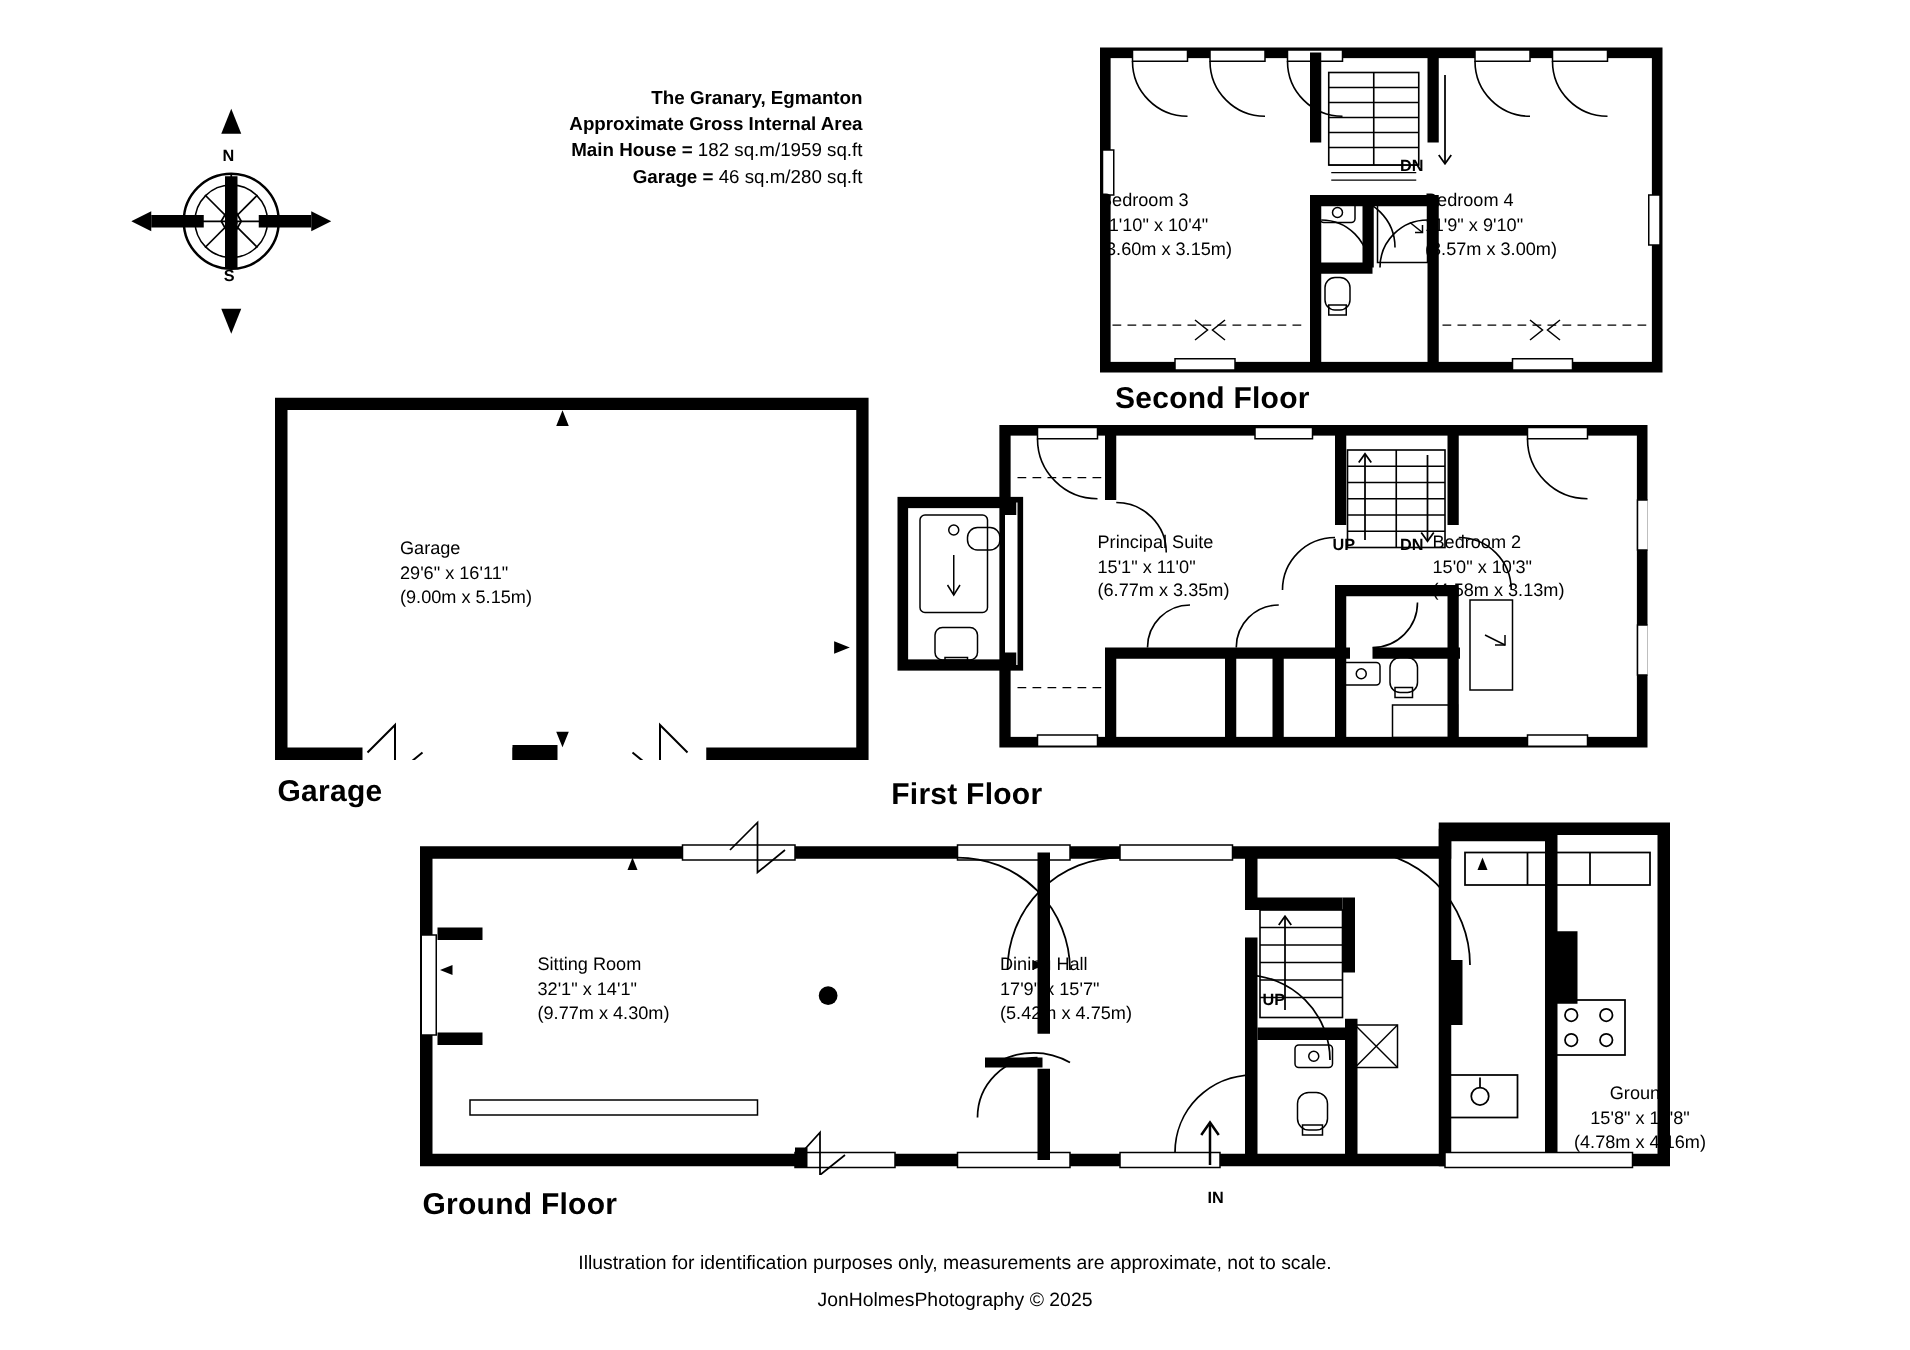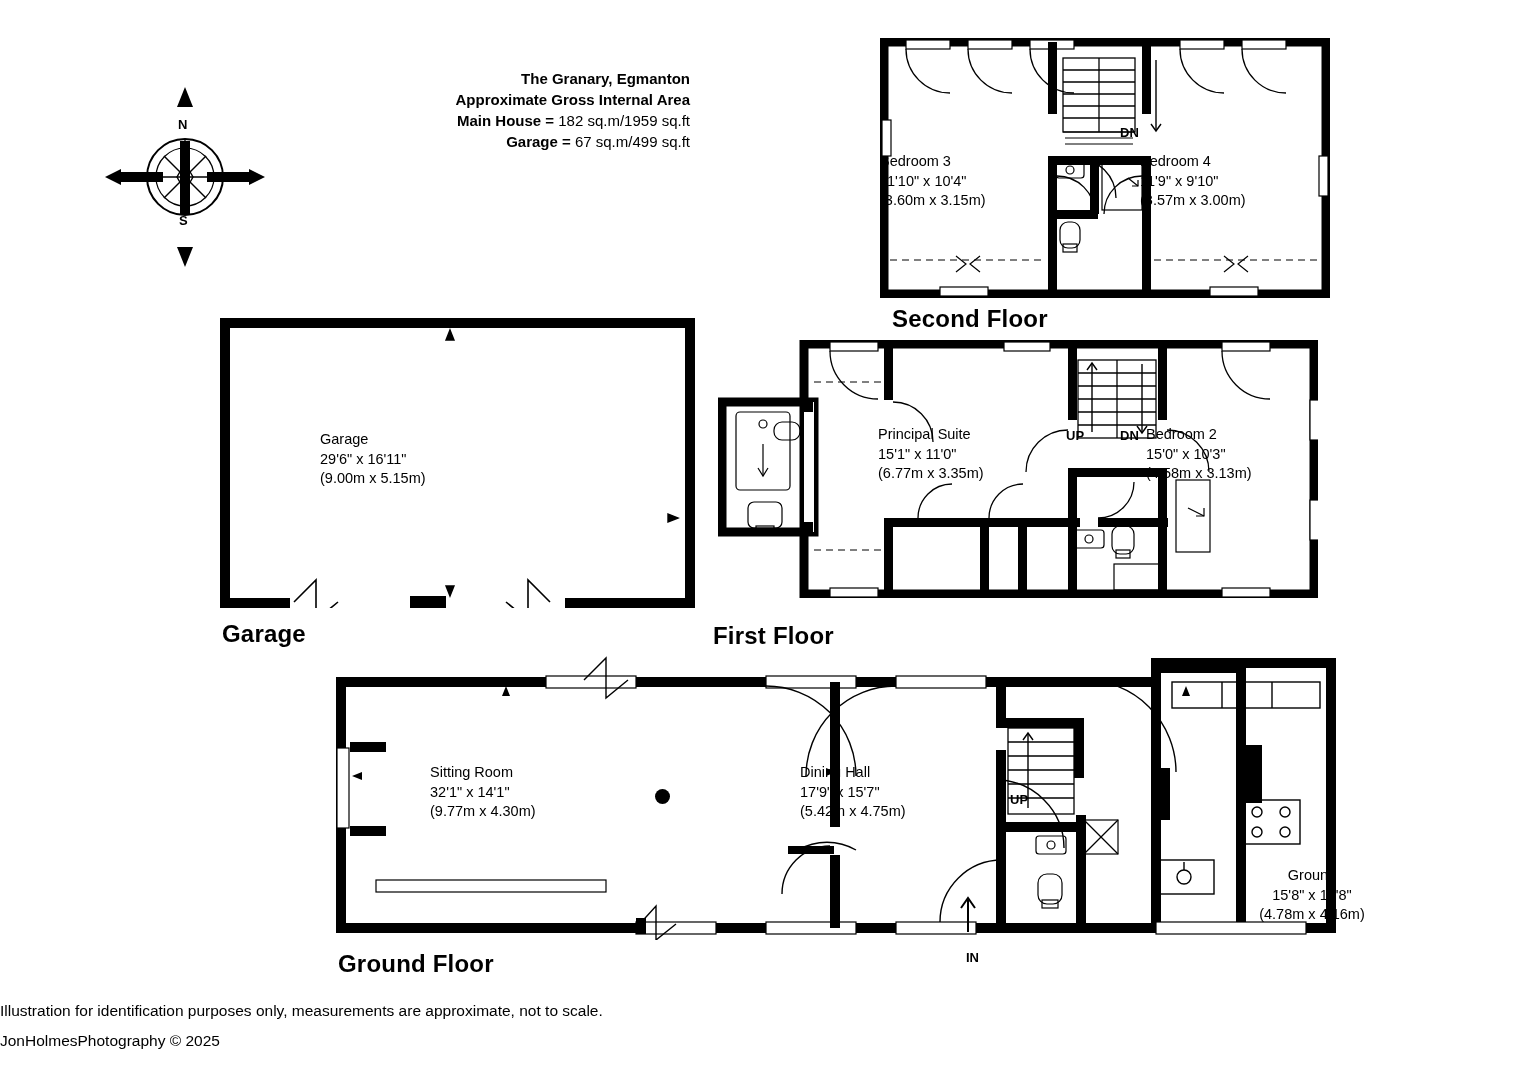--- a/index.html
+++ b/index.html
@@ -83,20 +83,21 @@
   #label-up-first  { left: 1066px; top: 428px; }
   #label-dn-first  { left: 1120px; top: 428px; }
   #label-up-ground { left: 1010px; top: 792px; }
   #label-in-ground { left: 966px; top: 950px; }
 
   
   #footer {
     left: 0;
     top: 996px;
     width: 1528px;
+    text-align: center;
     font-size: 15.5px;
     line-height: 30px;
   }
 
   
   #dot-marker {
     left: 655px;
     top: 789px;
     width: 15px;
     height: 15px;
@@ -111,21 +112,21 @@
 
 <div class="abs" id="title-block">
   <div class="line">The Granary, Egmanton</div>
   <div class="line">Approximate Gross Internal Area</div>
   <div class="line">
     <span>Main House =</span>
     <span class="norm">182 sq.m/1959 sq.ft</span>
   </div>
   <div class="line">
     <span>Garage =</span>
-    <span class="norm">67 sq.m/499 sq.ft</span>
+    <span class="norm">46 sq.m/280 sq.ft</span>
   </div>
 </div>
 
 <div class="abs" id="compass">
   <svg width="160" height="185" viewBox="0 0 160 185">
     <circle cx="80" cy="92" r="38" fill="none" stroke="#000" stroke-width="2"></circle>
     <circle cx="80" cy="92" r="29" fill="none" stroke="#000" stroke-width="1.2"></circle>
 
     <g stroke="#000" stroke-width="1.4">
       <line x1="59" y1="71" x2="101" y2="113"></line>

